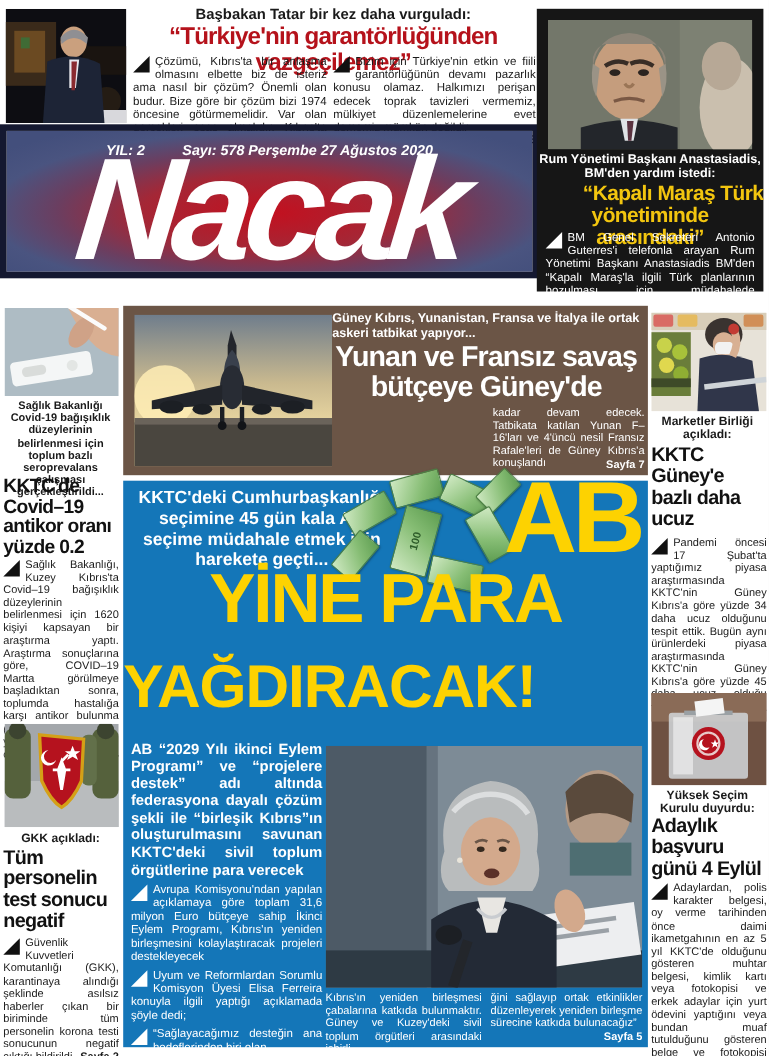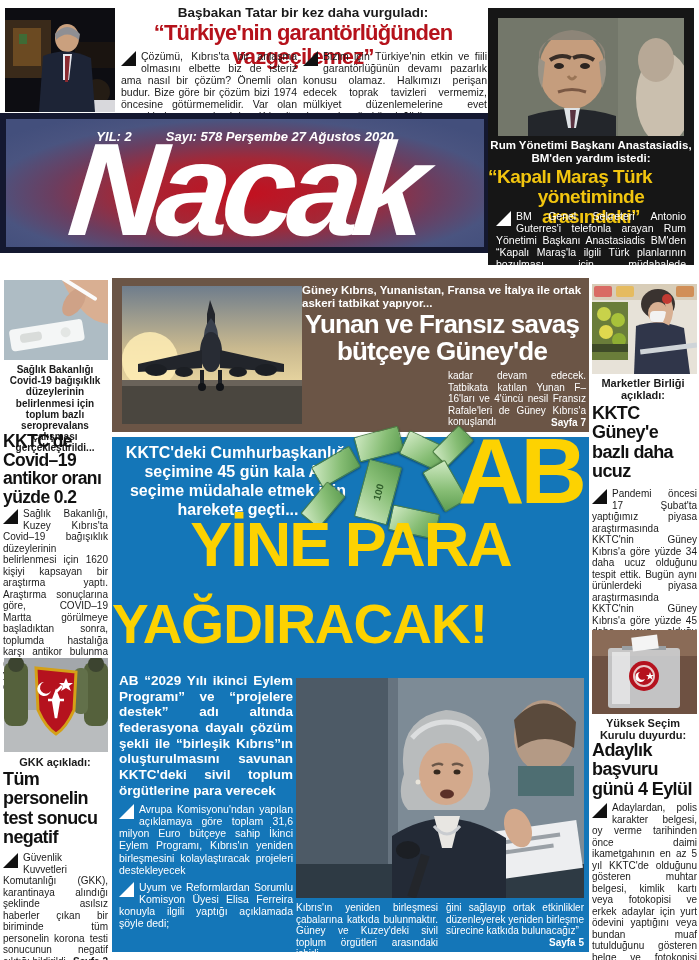--- a/index.html
+++ b/index.html
@@ -28,21 +28,21 @@
     color:#fff;font-style:italic;font-weight:700;font-size:13px}
   .logo{position:absolute;top:16px;left:0;width:100%;text-align:center;color:#fff;font-style:italic;
     font-weight:800;font-size:132px;line-height:0.84;letter-spacing:-8px;transform:skewX(-6deg)}
   .mfoot{position:absolute;bottom:3px;left:0;width:100%;display:flex;justify-content:space-between;
     padding:0 12px;box-sizing:border-box;color:#fff;font-style:italic;font-weight:700;font-size:10px}
   
   .black{position:absolute;left:488px;top:8px;width:206px;height:257px;background:#161616}
   .anast{left:498px;top:18px;width:186px;height:118px}
   .maras-k1{left:490px;top:139px;width:202px;color:#fff;font-size:11.5px}
   .maras-k2{left:490px;top:152px;width:202px;color:#fff;font-size:11.5px}
-  .maras-h1{left:488px;top:167px;width:206px;text-align:left;color:#f2c50f;font-size:19px;letter-spacing:-0.5px}
+  .maras-h1{left:488px;top:167px;width:206px;text-align:right;color:#f2c50f;font-size:19px;letter-spacing:-0.5px}
   .maras-h2{left:488px;top:187px;width:206px;text-align:center;color:#f2c50f;font-size:19px;letter-spacing:-0.5px}
   .maras-b{left:496px;top:210px;width:190px;color:#fff;font-size:10.5px}
   
   .brown{position:absolute;left:112px;top:278px;width:477px;height:154px;background:#6b5546}
   .jet{left:10px;top:8px;width:180px;height:138px}
   .jets-k{position:absolute;left:190px;top:6px;width:282px;color:#fff;font-weight:700;font-size:11.5px;text-align:left;line-height:1.15}
   .jets-hl{position:absolute;left:186px;top:33px;width:288px;color:#fff;font-size:26px;font-weight:800;text-align:center;line-height:1.02;letter-spacing:-0.8px}
   .jets-c1{position:absolute;left:192px;top:92px;width:136px;color:#fff;font-size:10px;text-align:justify;line-height:1.15}
   .jets-c2{position:absolute;left:336px;top:92px;width:138px;color:#fff;font-size:10px;text-align:justify;line-height:1.15}
   
@@ -309,20 +309,24 @@
 
     <div class="main-col">
       <div class="lead">AB “2029 Yılı ikinci Eylem Programı” ve “projelere destek” adı altında federasyona dayalı çözüm şekli ile “birleşik Kıbrıs”ın oluşturulmasını savunan KKTC'deki sivil toplum örgütlerine para verecek</div>
       <div class="mp">
         <span class="tri w"></span>
         <span>Avrupa Komisyonu'ndan yapılan açıklamaya göre toplam 31,6 milyon Euro bütçeye sahip İkinci Eylem Programı, Kıbrıs'ın yeniden birleşmesini kolaylaştıracak projeleri destekleyecek</span>
       </div>
       <div class="mp">
         <span class="tri w"></span>
         <span>Uyum ve Reformlardan Sorumlu Komisyon Üyesi Elisa Ferreira konuyla ilgili yaptığı açıklamada şöyle dedi;</span>
+      </div>
+      <div class="mp">
+        <span class="tri w"></span>
+        <span>“Sağlayacağımız desteğin ana hedeflerinden biri olan</span>
       </div>
     </div>
 
     <div class="photo ferreira">
       <svg viewBox="0 0 288 220">
         <rect width="288" height="220" fill="#7d8b96"></rect>
         <rect width="92" height="220" fill="#4d5a66"></rect>
         <rect x="92" width="10" height="220" fill="#66737f"></rect>
         <ellipse cx="248" cy="58" rx="30" ry="36" fill="#b49a85"></ellipse>
         <path d="M218 42 Q248 8 280 44 L278 70 Q248 52 222 70 Z" fill="#5a4a3c"></path>

